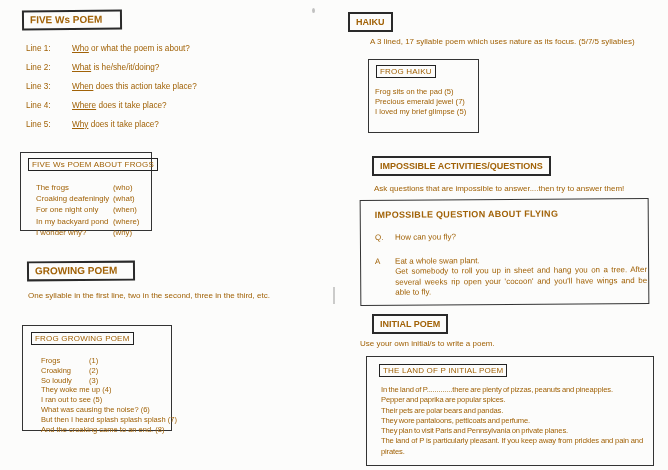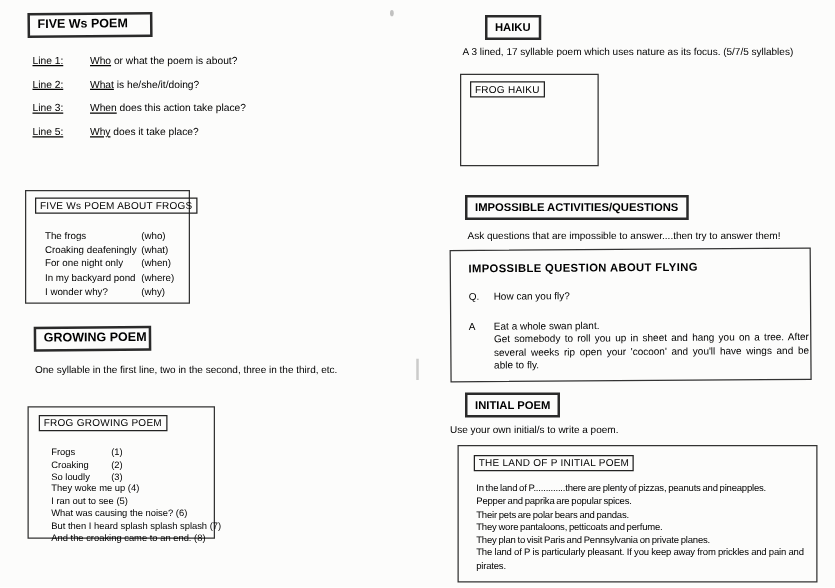--- a/index.html
+++ b/index.html
@@ -1,44 +1,44 @@
 <!DOCTYPE html>
 <html><head>
 <meta charset="utf-8">
 <title>Poetry Handout Scan</title>
 <style>
   html,body{margin:0;padding:0;background:#ffffff;}
   .page{
     position:relative;width:668px;height:470px;background:#fcfcfb;
-    font-family:"Liberation Sans",sans-serif;color:#000000;overflow:hidden;
+    font-family:"Liberation Sans",sans-serif;color:#a16207;overflow:hidden;
   }
   
   .h-box{
     position:absolute;box-sizing:border-box;border:2px solid #2a2a2a;
     font-weight:bold;white-space:nowrap;background:transparent;
   }
   .h-left{font-size:10px;padding:2px 6px 3px 6px;}
   .h-right{font-size:9px;padding:2.5px 6px 3px 6px;}
   #hb-fivews{left:22px;top:10px;padding-right:18px;transform:rotate(-0.5deg);}
-  #hb-growing{left:27px;top:261px;padding-right:2px;transform:rotate(-0.4deg);text-align:center;}
-  #hb-haiku{left:388px;top:12px;}
+  #hb-growing{left:27px;top:261px;padding-right:16px;transform:rotate(-0.4deg);text-align:center;}
+  #hb-haiku{left:348px;top:12px;}
   #hb-impossible{left:372px;top:156px;}
   #hb-initial{left:372px;top:314px;}
   
   .def-list{position:absolute;left:26px;top:44px;font-size:8.2px;line-height:10px;}
   .def-row{display:flex;margin-bottom:9px;}
-  .def-label{width:46px;flex:none;text-decoration:underline;}
+  .def-label{width:46px;flex:none;}
   .kw{text-decoration:underline;}
   
   .ex-box{position:absolute;box-sizing:border-box;border:1.5px solid #333;background:transparent;}
   .ex-title{
     display:inline-block;border:1.2px solid #222;font-weight:normal;
     padding:1px 3px;white-space:nowrap;letter-spacing:.2px;
   }
-  #ex-fivews{left:20px;top:152px;width:132px;height:91px;}
+  #ex-fivews{left:20px;top:152px;width:132px;height:79px;}
   #ex-fivews .ex-title{margin:5px 0 0 7px;font-size:8px;}
   #ex-fivews .rows{margin:11px 0 13px 15px;font-size:7.8px;line-height:11.2px;}
   #ex-fivews .trow.tabbed .txt{width:77px;flex:none;}
   .trow{display:flex;white-space:nowrap;}
   #ex-growing{left:22px;top:314px;width:150px;height:106px;margin-top:11px;}
   #ex-growing .ex-title{margin:6px 0 0 8px;font-size:8px;}
   #ex-growing .rows{margin:11px 0 0 18px;font-size:7.5px;line-height:9.8px;}
   #ex-growing .trow.tabbed .txt{width:48px;flex:none;}
   #growing-desc{position:absolute;left:28px;top:291px;font-size:8px;white-space:nowrap;}
   
@@ -77,20 +77,24 @@
     </div>
     <div class="def-row">
       <span class="def-label">Line 2:</span>
       <span><span class="kw">What</span><span> is he/she/it/doing?</span></span>
     </div>
     <div class="def-row">
       <span class="def-label">Line 3:</span>
       <span><span class="kw">When</span><span> does this action take place?</span></span>
     </div>
     <div class="def-row">
+      <span class="def-label">Line 4:</span>
+      <span><span class="kw">Where</span><span> does it take place?</span></span>
+    </div>
+    <div class="def-row">
       <span class="def-label">Line 5:</span>
       <span><span class="kw">Why</span><span> does it take place?</span></span>
     </div>
   </div>
 
   <div id="ex-fivews" class="ex-box">
     <span class="ex-title">FIVE Ws POEM ABOUT FROGS</span>
     <div class="rows">
       <div class="trow tabbed">
           <span class="txt">The frogs</span>
@@ -151,20 +155,25 @@
         </div>
     </div>
   </div>
 
   <div id="hb-haiku" class="h-box h-right">HAIKU</div>
 
   <div id="haiku-desc" class="desc">A 3 lined, 17 syllable poem which uses nature as its focus.  (5/7/5 syllables)</div>
 
   <div id="ex-haiku" class="ex-box">
     <span class="ex-title">FROG HAIKU</span>
+    <div class="lines">
+      <div class="pline">Frog sits on the pad (5)</div>
+      <div class="pline">Precious emerald jewel (7)</div>
+      <div class="pline">I loved my brief glimpse (5)</div>
+    </div>
   </div>
 
   <div id="hb-impossible" class="h-box h-right">IMPOSSIBLE ACTIVITIES/QUESTIONS</div>
 
   <div id="impossible-desc" class="desc">Ask questions that are impossible to answer....then try to answer them!</div>
 
   <div id="ex-impossible" class="ex-box">
     <div class="ex-title-plain">IMPOSSIBLE QUESTION ABOUT FLYING</div>
     <div class="qa">
       <span class="qa-label">Q.</span>

